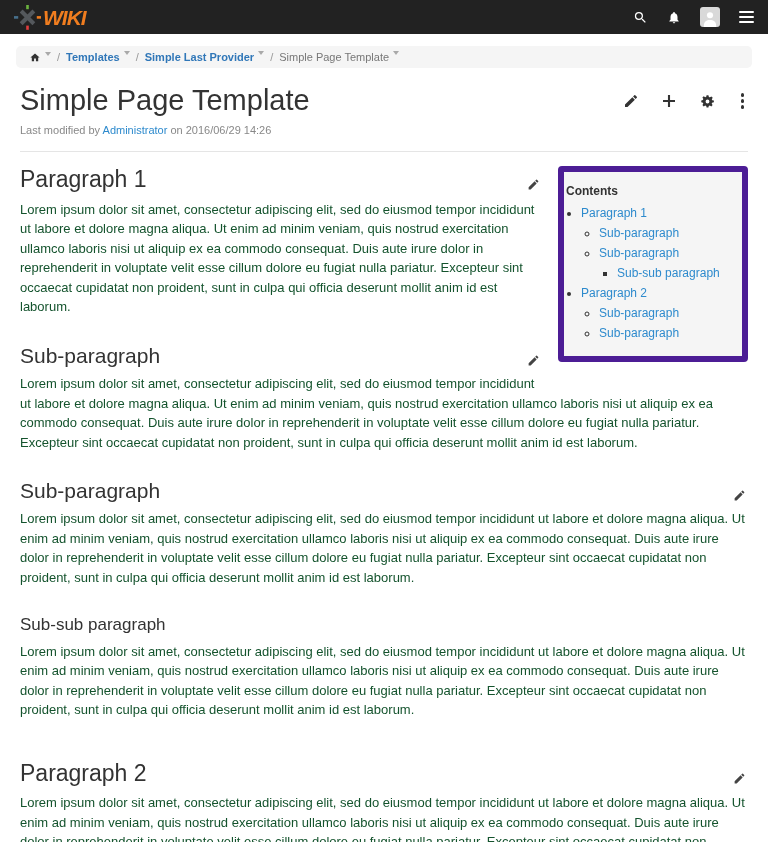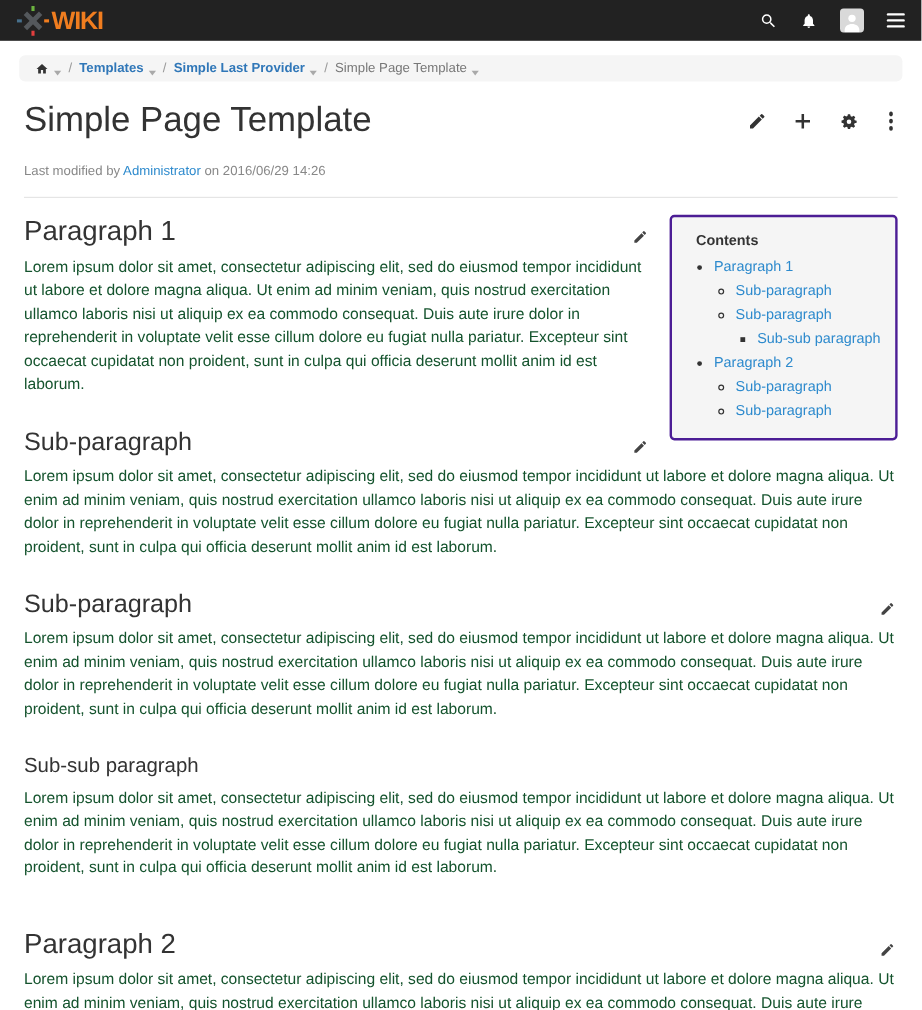--- a/index.html
+++ b/index.html
@@ -2,54 +2,54 @@
 <html><head>
 <meta charset="utf-8">
 <style>
   * { box-sizing: border-box; }
   html,body { margin:0; padding:0; background:#fff; }
   body { font-family:"Liberation Sans","DejaVu Sans",sans-serif; color:#333; width:768px; }
   .page { min-height:842px; display:flex; flex-direction:column; }
 
   
   .topbar { height:34px; background:#222; display:flex; align-items:center; justify-content:space-between; padding:0 14px; }
-  .brand { display:flex; align-items:center; gap:1px; cursor:pointer; }
+  .brand { display:flex; align-items:center; gap:1px; cursor:pointer;font-style:italic; }
   .brand svg { display:block; }
   .brand-wiki { color:#f07d1f; font-size:21px; font-weight:bold; letter-spacing:-1px; line-height:1; margin-left:1px; }
   .topbar-actions { display:flex; align-items:center; gap:19px; }
   .tb-icon { display:flex; align-items:center; justify-content:center; cursor:pointer; }
   .avatar { width:20px; height:20px; background:#d9d9d9; border-radius:3px; display:flex; align-items:flex-end; justify-content:center; overflow:hidden; }
   .burger { display:flex; flex-direction:column; gap:3px; }
   .burger span { display:block; width:15px; height:2px; background:#fff; border-radius:1px; }
 
   
   .crumbwrap { padding:12px 16px 0 16px; }
   .breadcrumb { background:#f5f5f5; border-radius:5px; padding:5px 13px; display:flex; align-items:center; gap:6px; font-size:11px; color:#777; }
-  .crumb { display:flex; align-items:flex-end; gap:4px; cursor:pointer; }
+  .crumb { display:flex; align-items:flex-start; gap:4px; cursor:pointer; }
   .crumb a { color:#3077b8; text-decoration:none; font-weight:bold; }
   .crumb .plain { color:#777; }
   .caret { width:0; height:0; border-left:3.5px solid transparent; border-right:3.5px solid transparent; border-top:4px solid #a9a9a9; display:inline-block; }
   .crumb-sep { color:#999; }
 
   
   .container { padding:0 20px; flex:0 0 auto; }
 
   
   .title-row { display:flex; align-items:flex-start; justify-content:space-between; margin-top:16px; }
   .doc-title { font-size:29px; font-weight:400; color:#333; margin:0; line-height:1.15; }
   .doc-actions { display:flex; align-items:center; gap:21px; margin-top:8px; }
   .act-btn { cursor:pointer; display:flex; align-items:center; justify-content:center; }
   .kebab { display:flex; flex-direction:column; gap:2.5px; padding:0 4px; }
   .kebab i { width:3.5px; height:3.5px; border-radius:50%; background:#333; }
-  .modified { font-size:11px; color:#888; margin-top:20px; }
+  .modified { font-size:11px; color:#888; margin-top:7px; }
   .modified a { color:#2d8acd; text-decoration:none; }
   .title-hr { border:none; border-top:1px solid #e5e5e5; margin:15px 0 14px 0; }
 
   
-  .toc { float:right; width:190px; background:#f5f5f5; border:2px solid #4c1d95; border-radius:4px; padding:10px 10px 12px 18px; margin:0 0 16px 16px; font-size:12px; }
+  .toc { float:right; width:190px; background:#f5f5f5; border:6px solid #4c1d95; border-radius:4px; padding:10px 10px 12px 0; margin:0 0 16px 16px; font-size:12px; }
   .toc-title { font-weight:bold; color:#333; margin:0 0 4px 2px; }
   .toc ul { margin:0; padding-left:17px; }
   .toc ul ul { padding-left:18px; }
   .toc li { margin:2px 0; }
   .toc .d1 { list-style-type:disc; }
   .toc .d2 { list-style-type:circle; }
   .toc .d3 { list-style-type:square; }
   .toc a { color:#2d8acd; text-decoration:none; }
 
   

